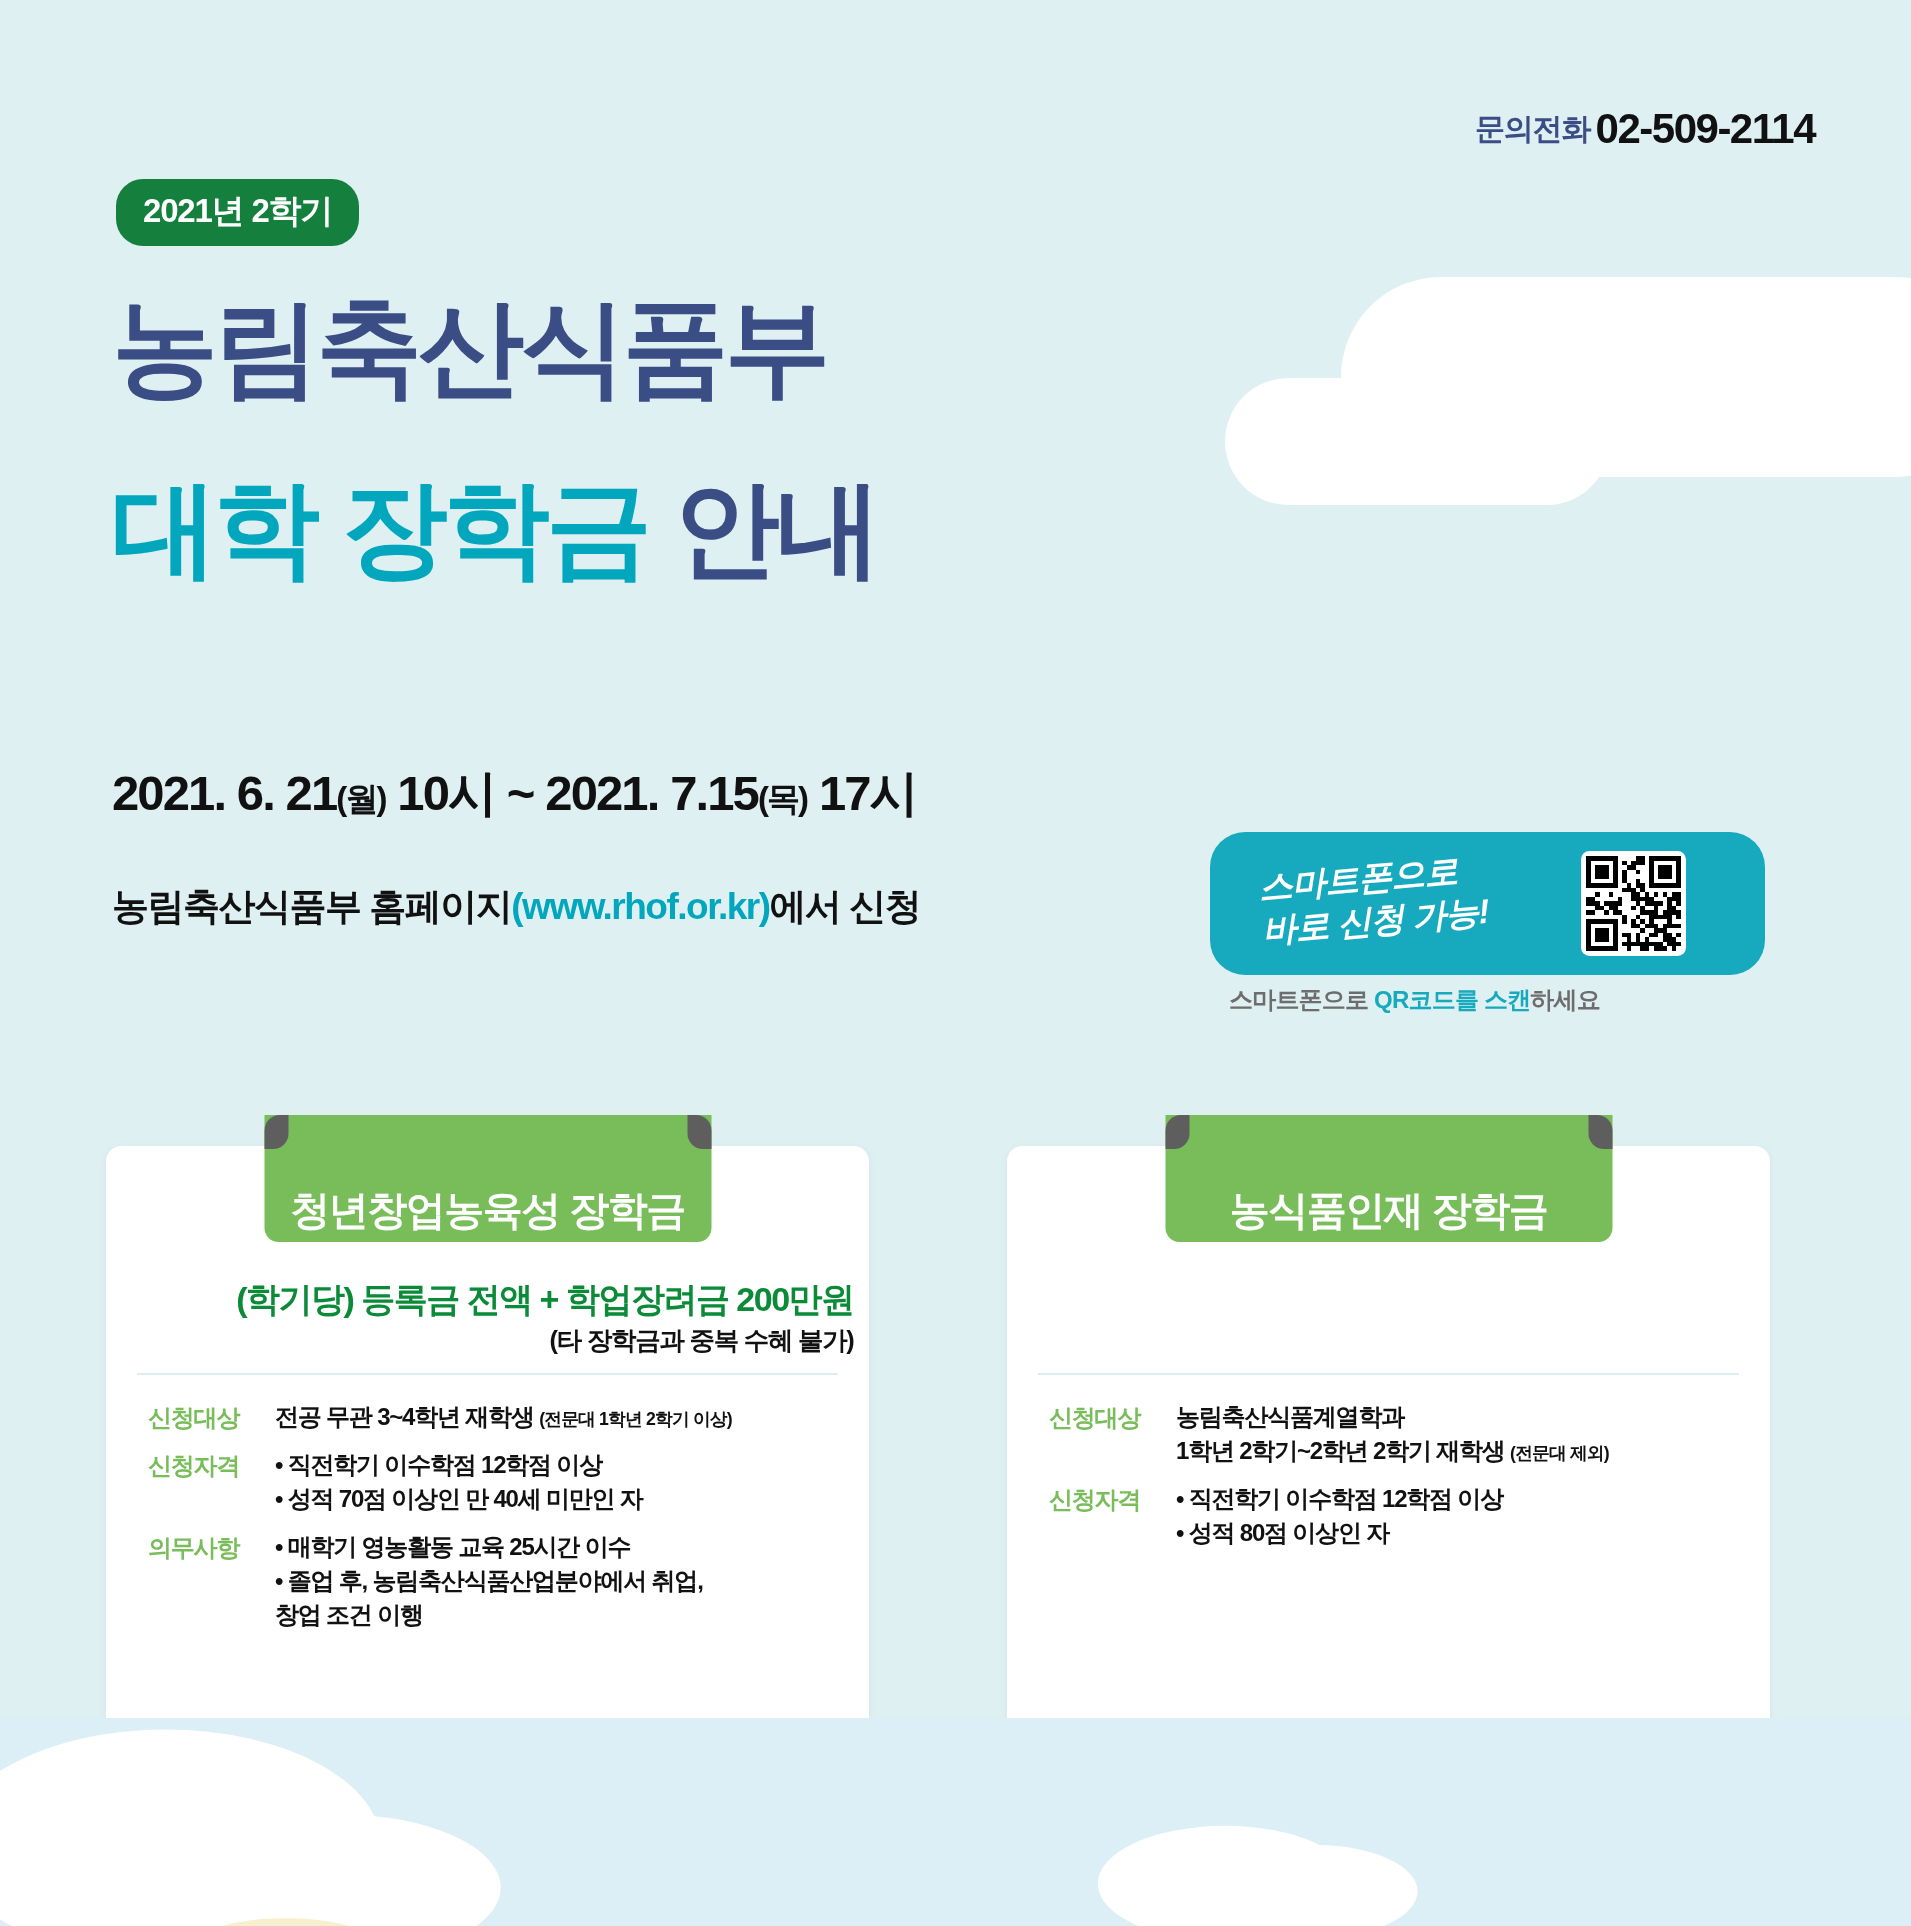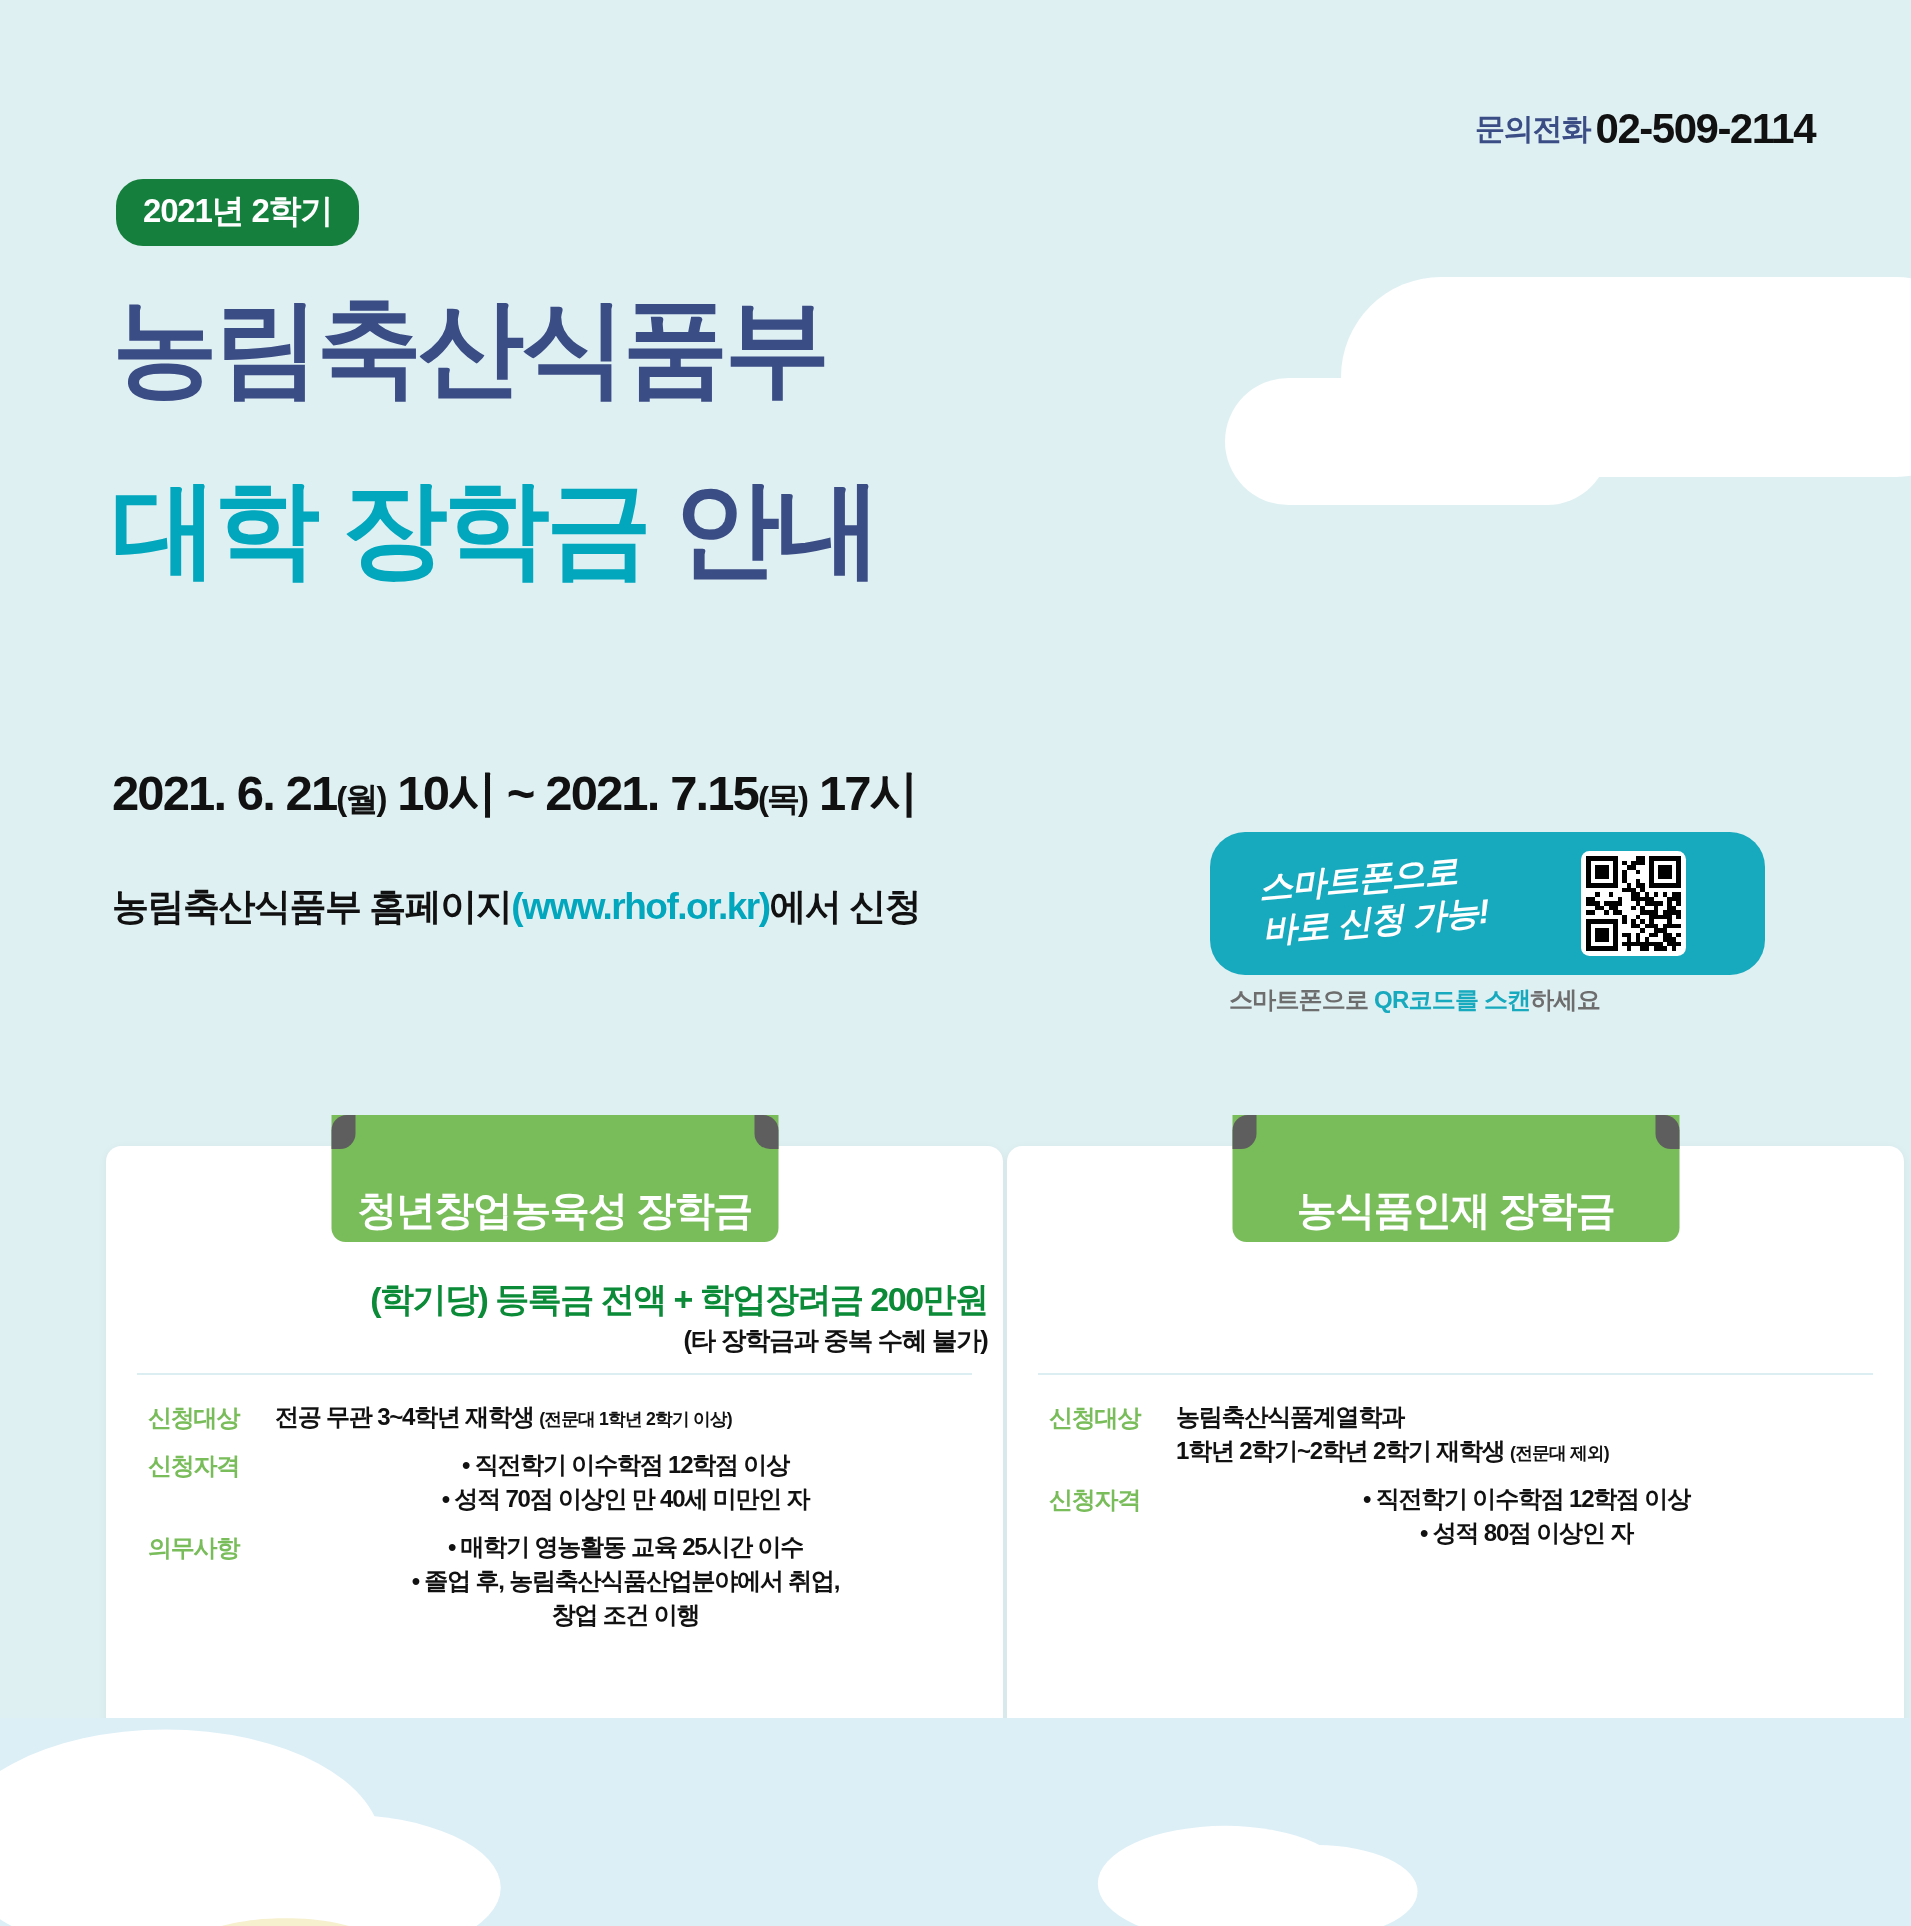--- a/index.html
+++ b/index.html
@@ -55,42 +55,42 @@
           border-radius:8.5px;padding:5.4px;box-sizing:border-box;}
   .qr-grid{width:100%;height:100%;display:grid;grid-template-columns:repeat(21,1fr);
            grid-template-rows:repeat(21,1fr);}
   .qr-grid i{background:transparent;}
   .qr-grid i.on{background:#000;}
   .qr-caption{position:absolute;left:1229px;top:984px;width:520px;text-align:left;
               font-size:24px;font-weight:bold;color:#6d6d6d;letter-spacing:-0.8px;white-space:nowrap;}
   .qr-caption .hl{color:#17a9bd;}
 
   
-  .card{position:absolute;top:1146px;width:897px;height:655px;background:#fff;
+  .card{position:absolute;top:1146px;width:763px;height:655px;background:#fff;
         border-radius:15.4px;box-shadow:0 2.3px 10px rgba(0,0,0,.05);}
   .card.left{left:106px;}
   .card.right{left:1007px;}
   .ribbon{position:absolute;top:-31px;left:50%;transform:translateX(-50%);
           width:447px;height:127px;background:#79bc5a;border-radius:0 0 14px 14px;}
   .ribbon .pin{position:absolute;top:0;width:24px;height:34px;background:#5e5e5e;}
   .ribbon .pin.l{left:0;border-top-left-radius:15.4px;border-bottom-right-radius:15.4px;}
   .ribbon .pin.r{right:0;border-top-right-radius:15.4px;border-bottom-left-radius:15.4px;}
   .ribbon-label{position:absolute;left:0;right:0;top:37px;text-align:center;color:#fff;
                 font-size:40px;font-weight:bold;letter-spacing:-1.5px;white-space:nowrap;}
   .amount{position:absolute;left:15.4px;right:15.4px;top:133px;text-align:right;
           font-size:34px;font-weight:bold;color:#0b8a38;letter-spacing:-1.5px;line-height:1.2;}
   .amount .sub{display:block;margin-top:5.4px;font-size:25.4px;color:#111;letter-spacing:-1.2px;}
   .divider{position:absolute;left:31px;right:31px;top:227px;height:1.5px;background:#dceef1;}
   .rows{position:absolute;left:42px;right:27px;top:254px;}
   .row{display:flex;margin-bottom:14px;}
   .row-key{flex:0 0 127px;font-size:24px;font-weight:bold;color:#79bc5a;letter-spacing:-1.2px;
            padding-top:1.5px;}
   .row-val{flex:1;font-size:24px;font-weight:bold;color:#111;letter-spacing:-1.2px;line-height:1.42;}
   .row-val .small{font-size:17.7px;letter-spacing:-0.8px;}
-  .row-val .bullet{display:block;text-indent:-13px;padding-left:13px;text-align:center;}
+  .row-val .bullet{display:block;text-indent:-13px;padding-left:13px;}
 
   
   .scene{position:absolute;left:0;top:1718px;width:1911px;height:985px;overflow:hidden;
          background:#ddeef5;}
 
   .svgwrap{position:absolute;inset:0;}
 </style>
 </head>
 <body>
 

